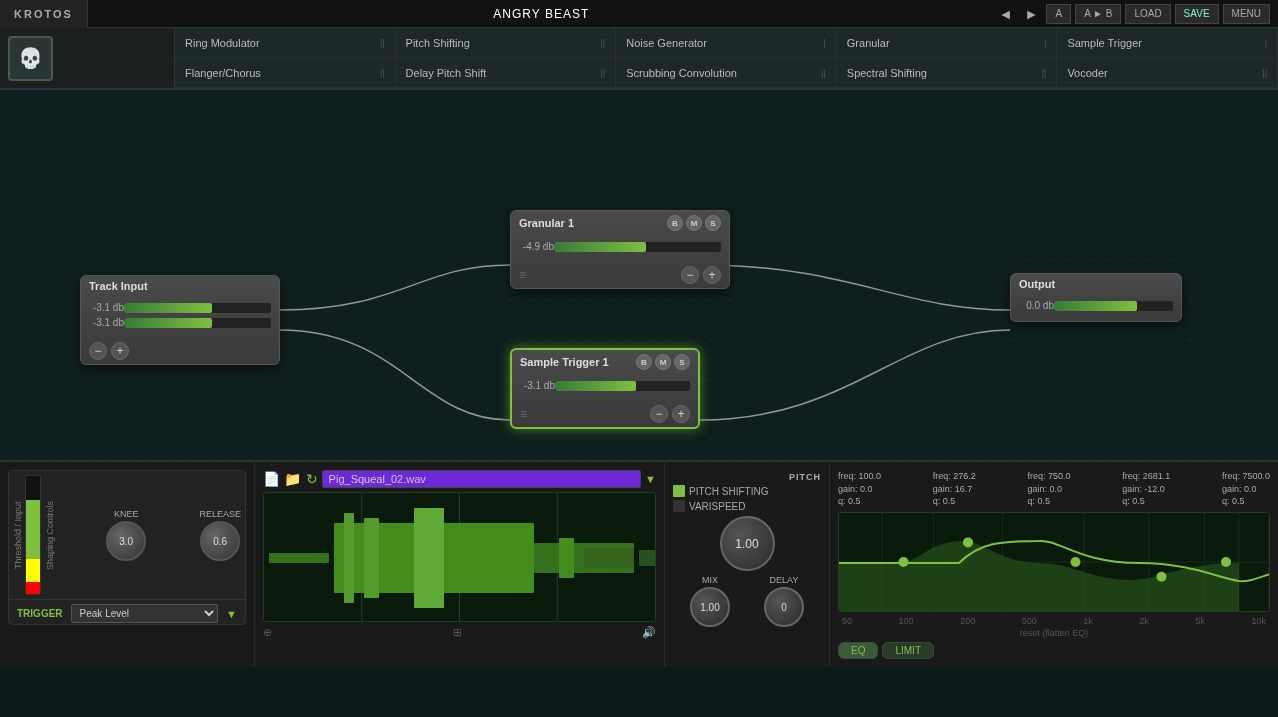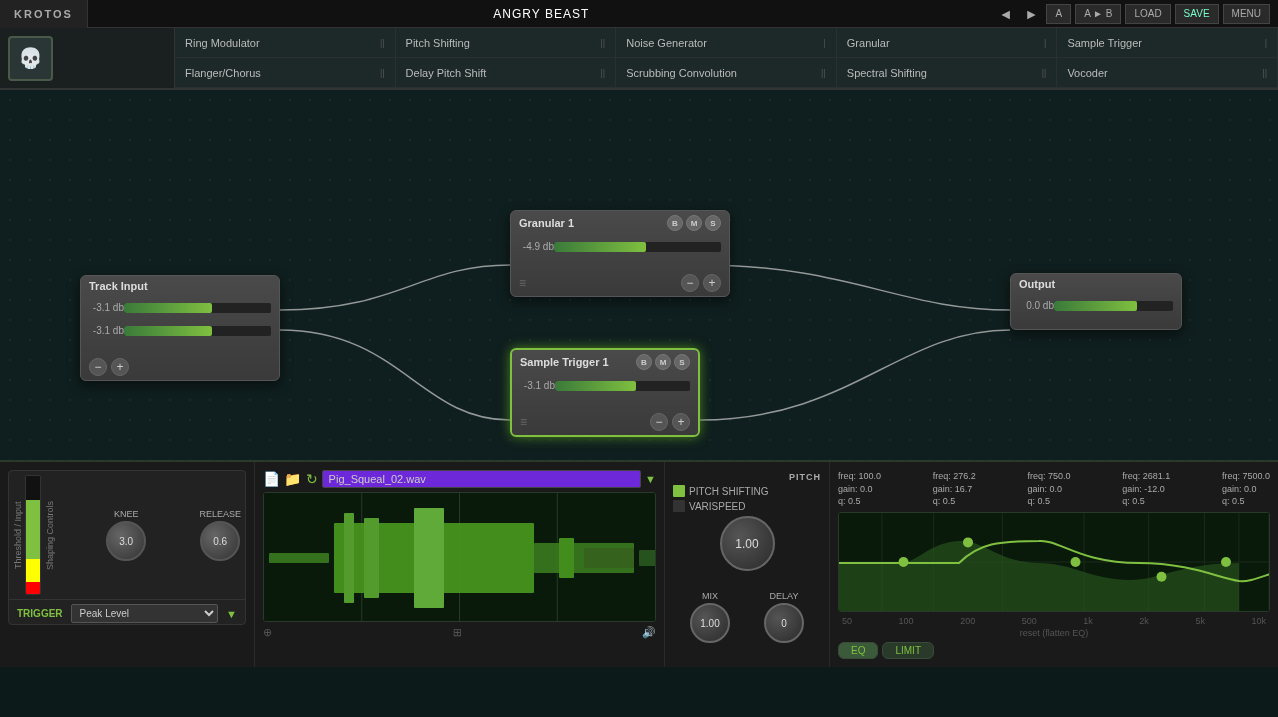--- a/index.html
+++ b/index.html
@@ -25,21 +25,21 @@
 
     
     .main-canvas { background: #0f1e1e; background-image: radial-gradient(#1a2a2a 1px, transparent 1px); background-size: 20px 20px; position: relative; height: 370px; overflow: hidden; }
 
     
     .node { position: absolute; background: linear-gradient(180deg, #4a4a4a 0%, #3a3a3a 100%); border: 1px solid #555; border-radius: 6px; box-shadow: 0 4px 12px rgba(0,0,0,0.5); }
     .node-header { display: flex; align-items: center; justify-content: space-between; padding: 4px 8px; font-size: 11px; font-weight: bold; color: #ddd; border-radius: 6px 6px 0 0; }
     .node-btns { display: flex; gap: 3px; }
     .node-btn { width: 16px; height: 16px; border-radius: 50%; background: #666; border: 1px solid #777; display: flex; align-items: center; justify-content: center; font-size: 8px; color: #ccc; cursor: pointer; }
     .node-body { padding: 6px 8px; }
-    .node-row { display: flex; align-items: center; margin-bottom: 12px; font-size: 10px; color: #aaa; }
+    .node-row { display: flex; align-items: center; margin-bottom: 4px; font-size: 10px; color: #aaa; }
     .node-db { width: 35px; text-align: right; }
     .node-fader { flex: 1; height: 10px; background: #222; border-radius: 2px; overflow: hidden; position: relative; }
     .node-fader-fill { height: 100%; background: linear-gradient(90deg, #3a7a3a, #7fc040); border-radius: 2px; }
     .node-controls { display: flex; justify-content: space-between; align-items: center; padding: 4px 8px; }
     .node-pm { display: flex; gap: 4px; }
     .pm-btn { width: 18px; height: 18px; border-radius: 50%; background: #555; border: 1px solid #666; color: #ccc; font-size: 12px; cursor: pointer; display: flex; align-items: center; justify-content: center; line-height: 1; }
     .node-lines { color: #666; font-size: 12px; }
 
     .track-input { left: 80px; top: 185px; width: 200px; }
     .granular-node { left: 510px; top: 120px; width: 220px; }
@@ -366,21 +366,21 @@
     </div>
     <div class="toggle-row">
       <div class="toggle-indicator off"></div>
       <span class="toggle-text">VARISPEED</span>
     </div>
     <div class="pitch-knob-row">
       <div class="knob-group">
         <div class="big-knob">1.00</div>
       </div>
     </div>
-    <div style="display:flex;justify-content:space-around;margin-top:20px;">
+    <div style="display:flex;justify-content:space-around;margin-top:4px;">
       <div class="knob-group">
         <span class="knob-label">MIX</span>
         <div class="small-knob">1.00</div>
       </div>
       <div class="knob-group">
         <span class="knob-label">DELAY</span>
         <div class="small-knob">0</div>
       </div>
     </div>
   </div>

